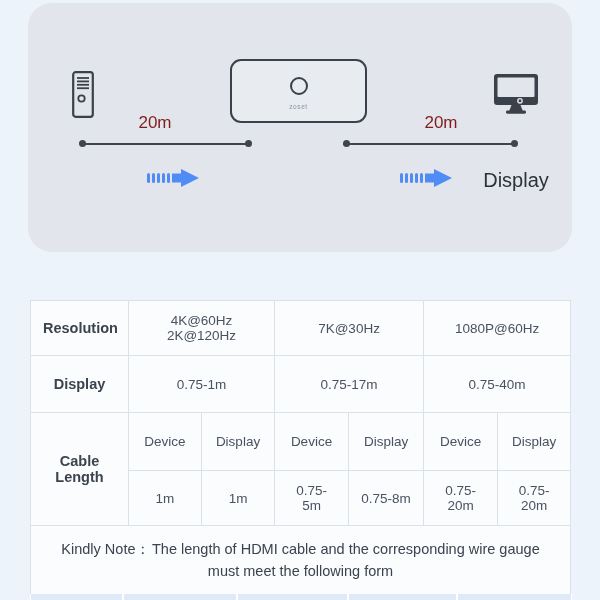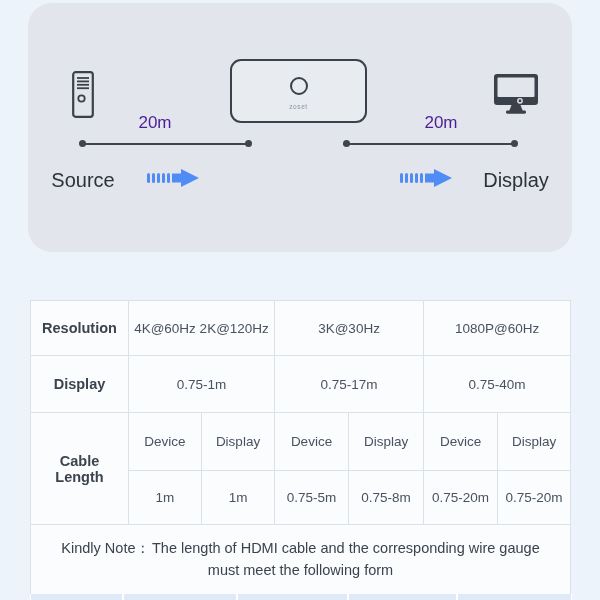--- a/index.html
+++ b/index.html
@@ -4,39 +4,39 @@
 <style>
   html,body{margin:0;padding:0;width:600px;height:600px;overflow:hidden;
     background:#edf3fa;font-family:"Liberation Sans","DejaVu Sans",sans-serif;}
   .stage{position:relative;width:600px;height:600px;}
 
   
   .panel{position:absolute;left:28px;top:3px;width:544px;height:249px;
     background:#e2e6ec;border-radius:24px;}
   .abs{position:absolute;}
   .dist-label{position:absolute;width:44px;text-align:center;top:110px;
-    font-size:17px;color:#4c1d95;}
+    font-size:17px;color:#7f1d1d;}
   .node-label{position:absolute;top:166px;font-size:20px;font-weight:500;
     color:#2c323b;text-align:center;}
   .cable{position:absolute;top:140px;height:2px;background:#3f454f;}
   .dot{position:absolute;top:137px;width:7px;height:7px;border-radius:50%;
     background:#3f454f;}
   .switcher{position:absolute;left:230px;top:59px;width:137px;height:64px;
     border:2.5px solid #3a414b;border-radius:11px;background:#e8ebf0;
     box-sizing:border-box;}
   .switch-btn{position:absolute;left:50%;top:16px;margin-left:-9px;width:18px;
     height:18px;border:2.4px solid #3a414b;border-radius:50%;box-sizing:border-box;}
   .brand{position:absolute;left:0;top:42px;width:100%;text-align:center;
     font-size:6.5px;letter-spacing:.6px;color:#8d949f;}
 
   
   table.spec{position:absolute;left:30px;top:300px;width:540px;
     border-collapse:collapse;table-layout:fixed;}
   table.spec td,table.spec th{border:1px solid #dbe1e9;background:#fafcfe;
-    text-align:center;vertical-align:middle;padding:4px;}
+    text-align:center;vertical-align:middle;padding:12px;}
   table.spec th{font-size:14.5px;font-weight:bold;color:#3b434f;}
   table.spec td{font-size:13.5px;font-weight:normal;color:#49525f;}
   tr.r1{height:55px;} tr.r2{height:57px;} tr.r3{height:58px;}
   tr.r4{height:54px;} tr.r5{height:70px;}
   .note{font-size:14.5px;font-weight:normal;color:#3b434f;line-height:1.5;
     text-align:center;}
   .note-label{margin-right:2px;}
 
   
   .strip{position:absolute;left:30px;top:594px;width:540px;height:6px;
@@ -75,21 +75,20 @@
     <div class="cable" style="left:54px;width:169px"></div>
     <div class="dot" style="left:51px"></div>
     <div class="dot" style="left:217px"></div>
     <div class="cable" style="left:315px;width:174px"></div>
     <div class="dot" style="left:315px"></div>
     <div class="dot" style="left:483px"></div>
 
     <div class="dist-label" style="left:105px">20m</div>
     <div class="dist-label" style="left:391px">20m</div>
 
-    <div class="node-label" style="left:10px;width:90px">Source</div>
     <div class="node-label" style="left:443px;width:90px">Display</div>
 
     <svg class="abs" style="left:119px;top:166px" width="52" height="18" viewBox="0 0 52 18">
       <rect x="0" y="4" width="3" height="10" rx="1.5" fill="#4f8cf6"></rect>
       <rect x="5" y="4" width="3" height="10" rx="1.5" fill="#4f8cf6"></rect>
       <rect x="10" y="4" width="3" height="10" rx="1.5" fill="#4f8cf6"></rect>
       <rect x="15" y="4" width="3" height="10" rx="1.5" fill="#4f8cf6"></rect>
       <rect x="20" y="4" width="3" height="10" rx="1.5" fill="#4f8cf6"></rect>
       <rect x="25" y="4.5" width="10" height="9" fill="#4f8cf6"></rect>
       <polygon points="34,0 52,9 34,18" fill="#4f8cf6"></polygon>
@@ -112,21 +111,21 @@
         <col style="width:73px">
       <col style="width:74px">
         <col style="width:75px">
         <col style="width:74px">
       <col style="width:73px">
     </colgroup>
     <tbody>
         <tr class="r1">
       <th>Resolution</th>
       <td colspan="2">4K@60Hz 2K@120Hz</td>
-      <td colspan="2">3K@30Hz</td>
+      <td colspan="2">7K@30Hz</td>
       <td colspan="2">1080P@60Hz</td>
     </tr>
     <tr class="r2">
       <th>Display</th>
       <td colspan="2">0.75-1m</td>
       <td colspan="2">0.75-17m</td>
       <td colspan="2">0.75-40m</td>
     </tr>
     <tr class="r3">
       <th rowspan="2">Cable Length</th>

